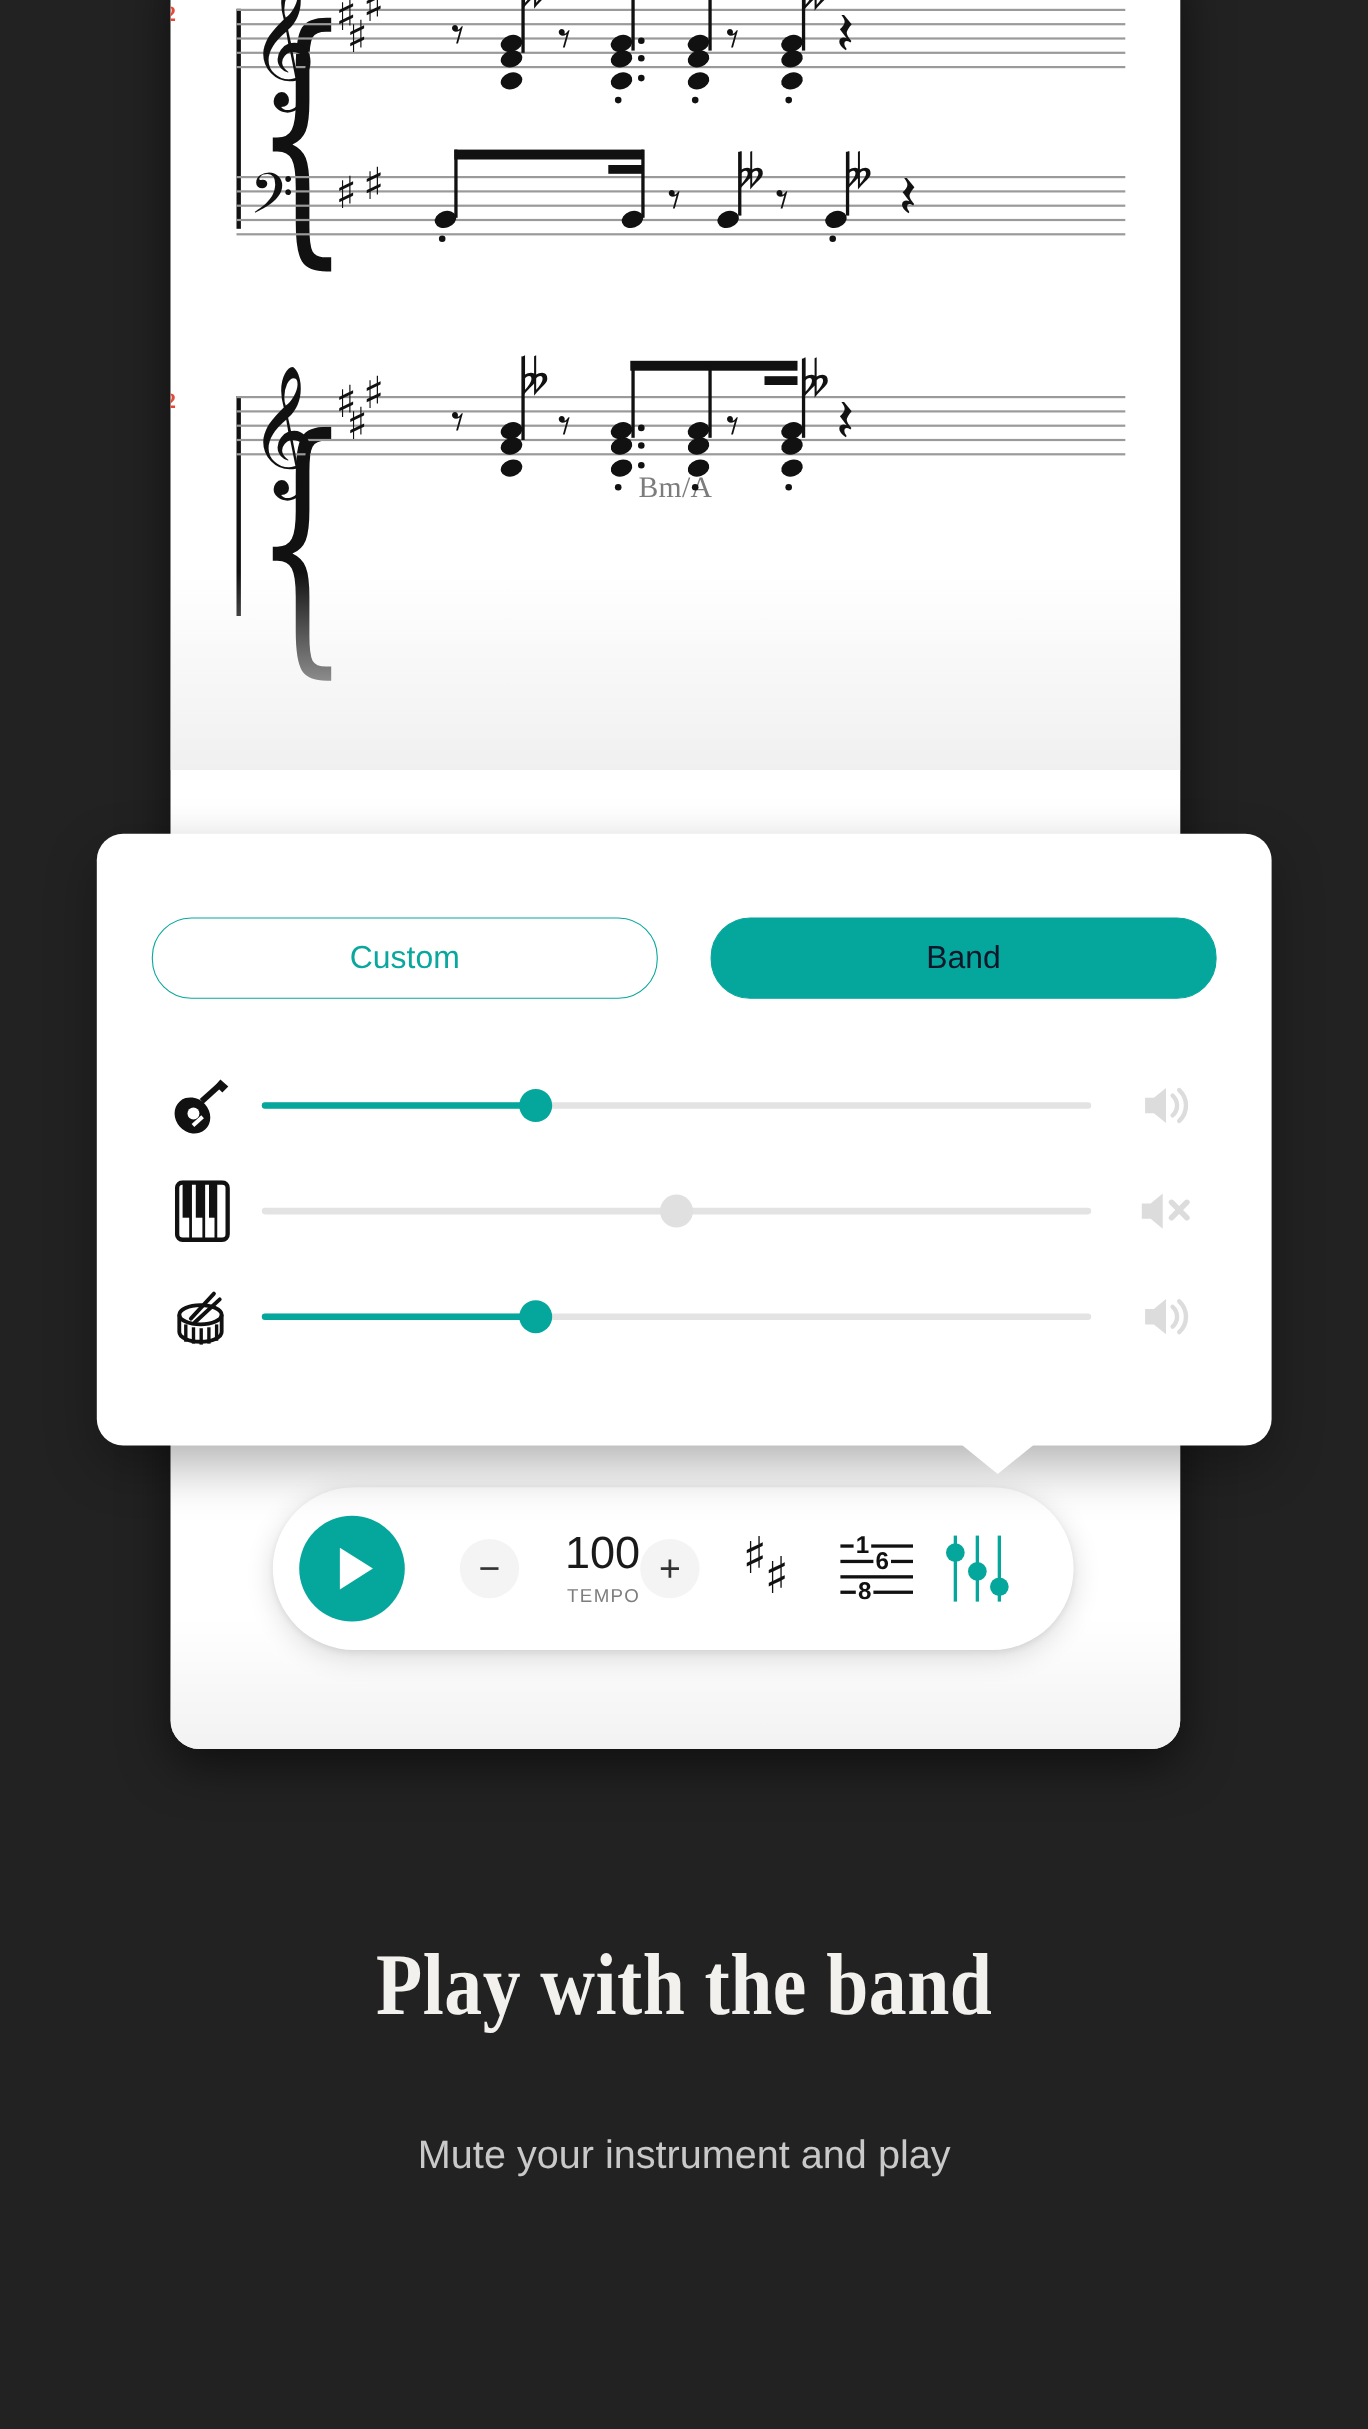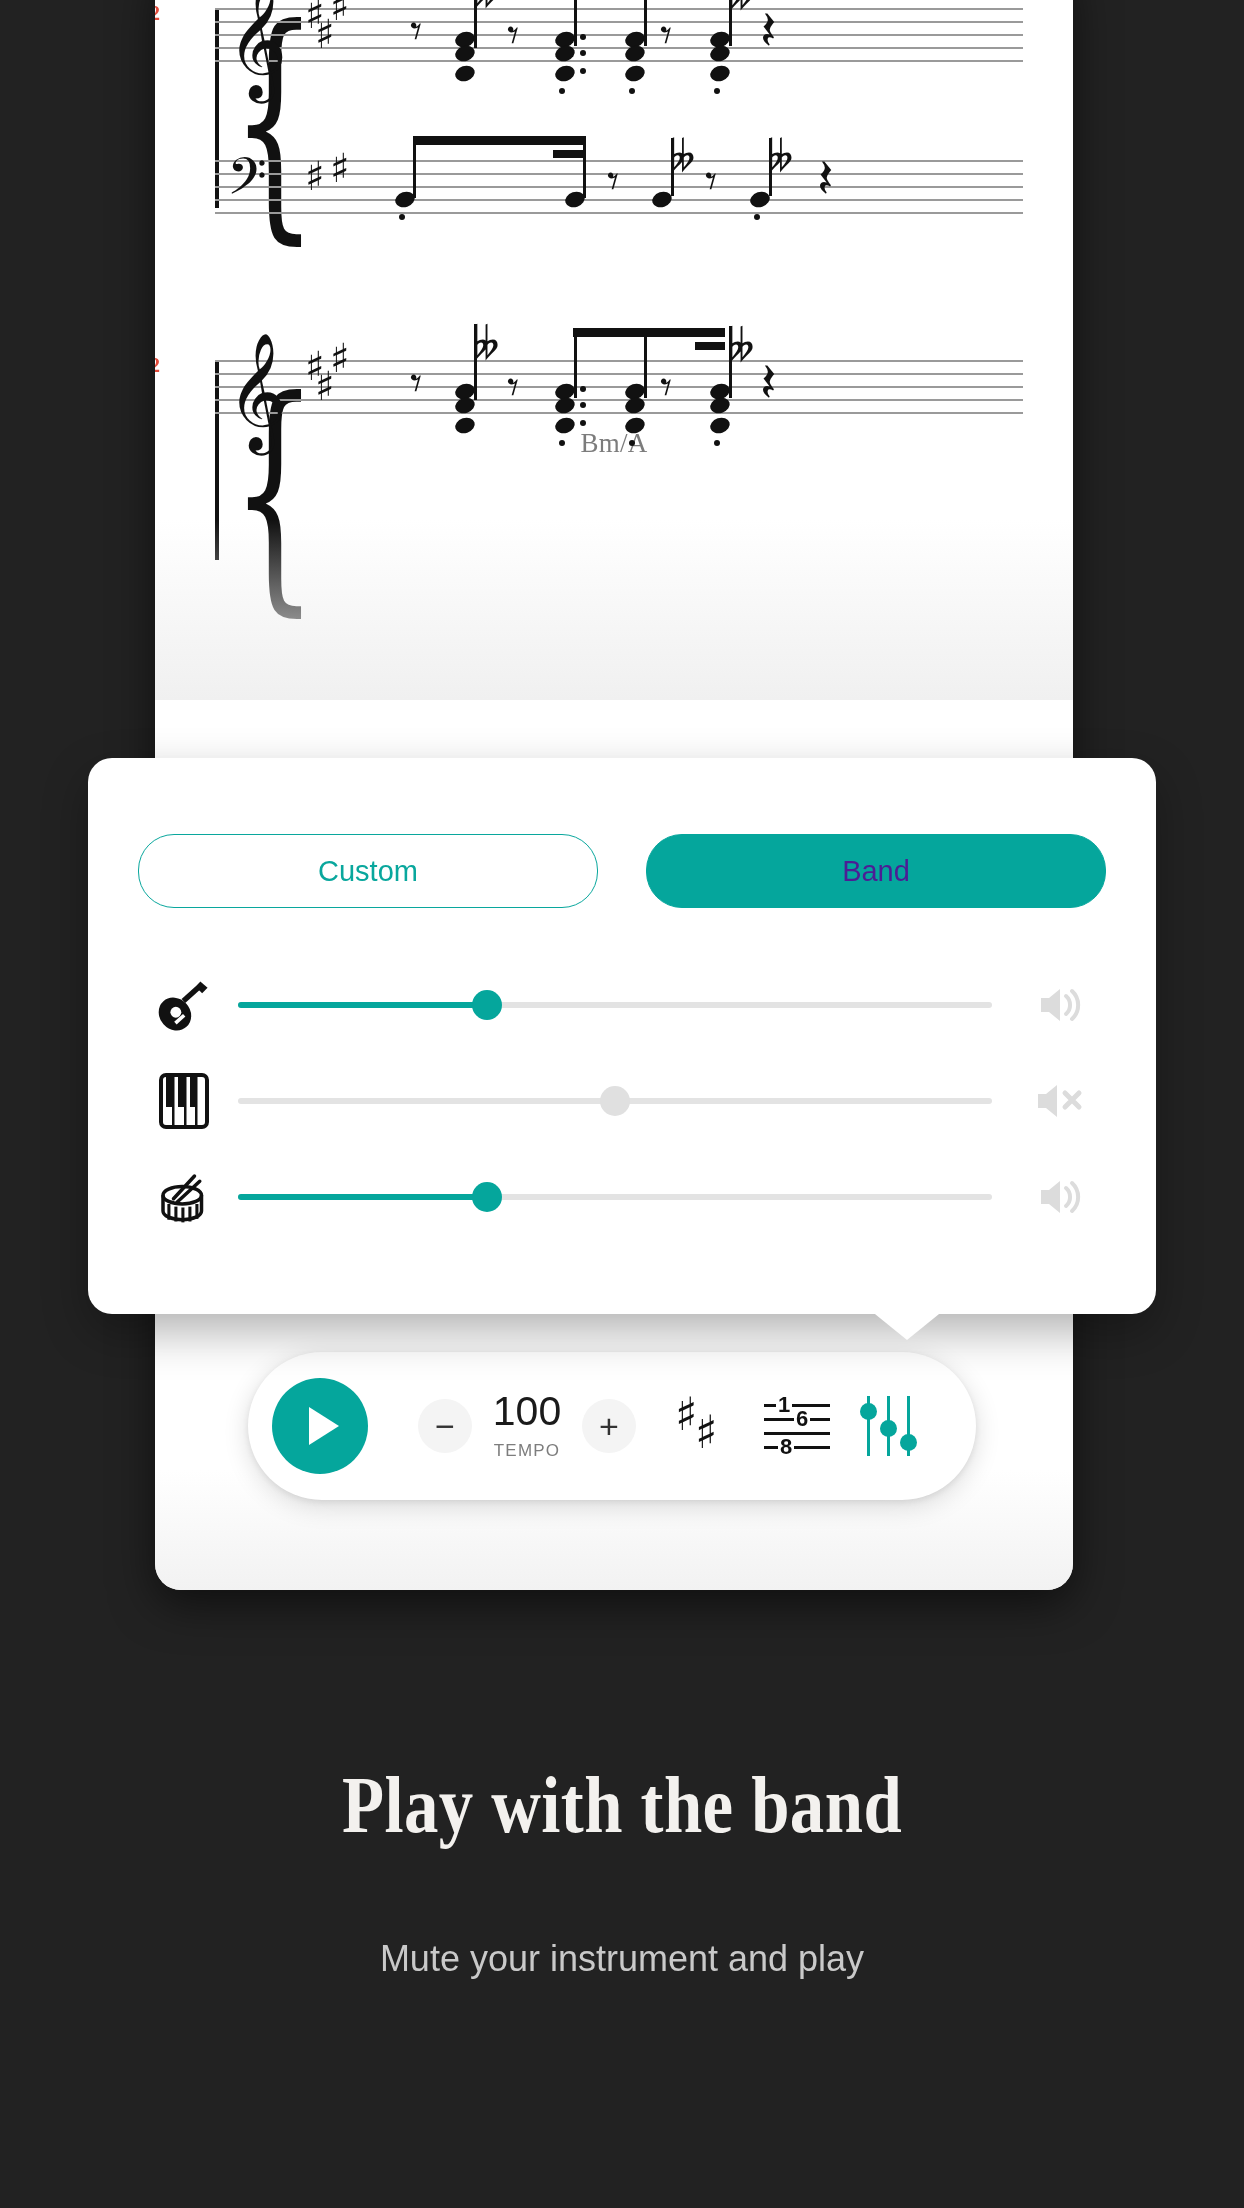--- a/index.html
+++ b/index.html
@@ -87,21 +87,21 @@
     border-left:30px solid #fff;
     border-top:19px solid transparent;
     border-bottom:19px solid transparent;
   }
   .tempo-wrap{display:flex;align-items:center;margin-left:50px;}
   .step{
     width:54px;height:54px;border-radius:50%;
     background:#f4f4f4;display:flex;align-items:center;justify-content:center;
     color:#333;font-size:34px;line-height:1;cursor:pointer;flex:0 0 auto;
   }
-  .tempo-mid{width:110px;text-align:center;}
+  .tempo-mid{width:110px;text-align:right;}
   .tempo-val{font-size:41px;color:#1a1a1a;line-height:1;font-weight:400;}
   .tempo-lbl{font-size:17px;color:#7d7d7d;letter-spacing:1.2px;margin-top:9px;}
   .tool-ic{
     width:78px;display:flex;align-items:center;justify-content:center;
     cursor:pointer;flex:0 0 auto;
   }
   .sharp-ic{position:relative;width:60px;height:62px;}
   .sharp-ic span{position:absolute;font-size:46px;line-height:1;color:#111;
     font-family:"DejaVu Sans",sans-serif;font-weight:700;}
   .sharp-a{left:0;top:-4px;}
@@ -135,21 +135,21 @@
   .seg-row{
     position:absolute;left:50px;top:76px;right:50px;
     display:flex;gap:48px;
   }
   .seg{
     flex:1;height:72px;border-radius:36px;
     border:1.8px solid #09a79d;
     display:flex;align-items:center;justify-content:center;
     font-size:29px;color:#09a79d;background:#fff;cursor:pointer;
   }
-  .seg.active{background:#05a69c;border-color:#05a69c;color:#4c1d95;}
+  .seg.active{background:#05a69c;border-color:#05a69c;color:#0f172a;}
 
   .srow{
     position:absolute;left:50px;right:50px;height:78px;
     display:flex;align-items:center;
   }
   .inst{width:92px;flex:0 0 auto;display:flex;align-items:center;justify-content:center;}
   .track{
     position:relative;flex:1;height:6px;border-radius:3px;background:#e3e3e3;
     margin:0 22px 0 8px;cursor:pointer;
   }

